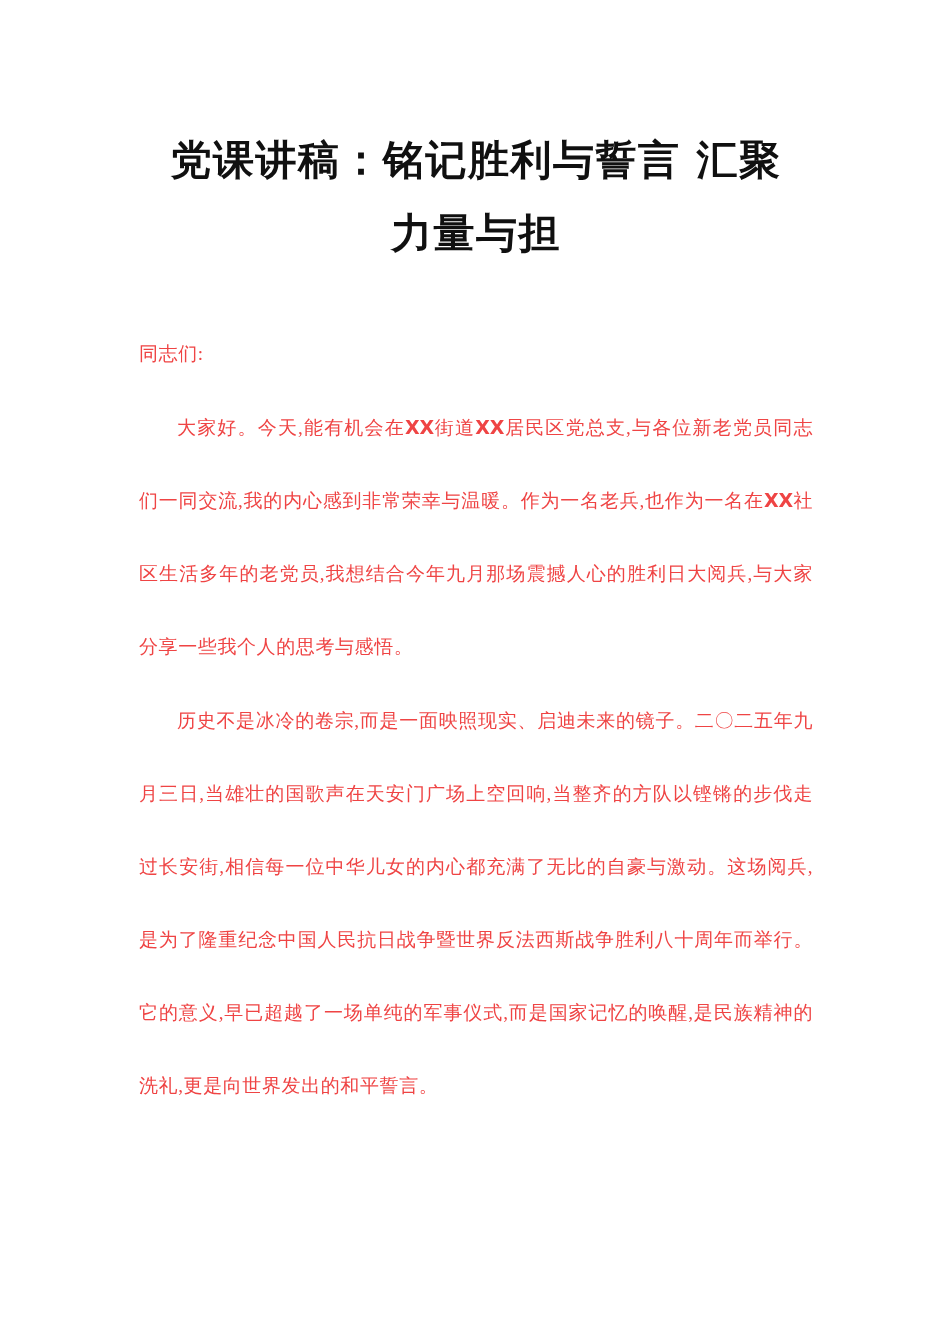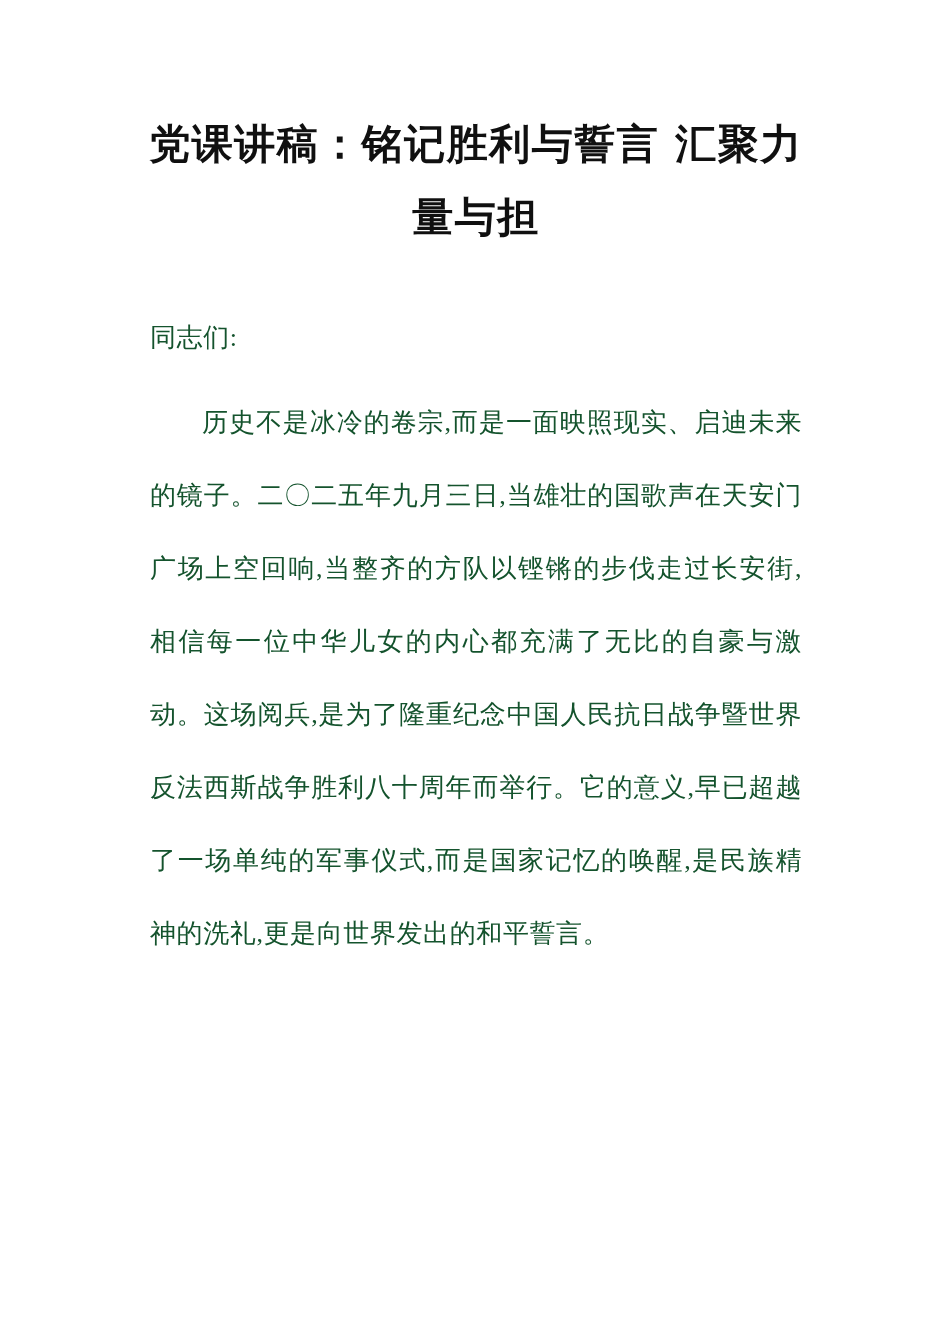--- a/index.html
+++ b/index.html
@@ -19,41 +19,41 @@
     overflow: hidden;
     box-sizing: border-box;
   }
   .content {
     position: absolute;
     left: 138px;
     top: 0;
     width: 676px;
   }
   .doc-title {
-    margin: 0;
+    margin: 16px;
     padding-top: 108px;
     font-family: "DejaVu Sans", "Liberation Sans", sans-serif;
     font-size: 41px;
     font-weight: 700;
     line-height: 73px;
     text-align: center;
     color: #101010;
     letter-spacing: 1.5px;
     word-break: break-all;
   }
   .body-block {
     margin-top: 47px;
   }
   p.para {
-    margin: 12px;
+    margin: 1px;
     font-family: "Liberation Serif", "DejaVu Serif", serif;
-    font-size: 26px;
+    font-size: 19px;
     font-weight: 400;
     line-height: 73px;
-    color: #14532d;
+    color: #ef4444;
     text-align: justify;
     text-justify: inter-ideograph;
     letter-spacing: 0.6px;
     word-break: break-all;
   }
   p.para.indent {
     text-indent: 2em;
   }
   p.para.salutation {
     text-indent: 0;
@@ -71,19 +71,20 @@
   <div class="content">
 
     <h1 class="doc-title">
       <span>党课讲稿：铭记胜利与誓言 汇聚力量与担</span>
     </h1>
 
     <div class="body-block">
 
       <p class="para salutation">同志们:</p>
 
+      <p class="para indent"><span>大家好。今天,能有机会在</span><span class="ph">XX</span><span>街道</span><span class="ph">XX</span><span>居民区党总支,与各位新老党员同志们一同交流,我的内心感到非常荣幸与温暖。作为一名老兵,也作为一名在</span><span class="ph">XX</span><span>社区生活多年的老党员,我想结合今年九月那场震撼人心的胜利日大阅兵,与大家分享一些我个人的思考与感悟。</span></p>
 
 
       <p class="para indent">历史不是冰冷的卷宗,而是一面映照现实、启迪未来的镜子。二〇二五年九月三日,当雄壮的国歌声在天安门广场上空回响,当整齐的方队以铿锵的步伐走过长安街,相信每一位中华儿女的内心都充满了无比的自豪与激动。这场阅兵,是为了隆重纪念中国人民抗日战争暨世界反法西斯战争胜利八十周年而举行。它的意义,早已超越了一场单纯的军事仪式,而是国家记忆的唤醒,是民族精神的洗礼,更是向世界发出的和平誓言。</p>
 
     </div>
   </div>
 </div>
 
 </body></html>

